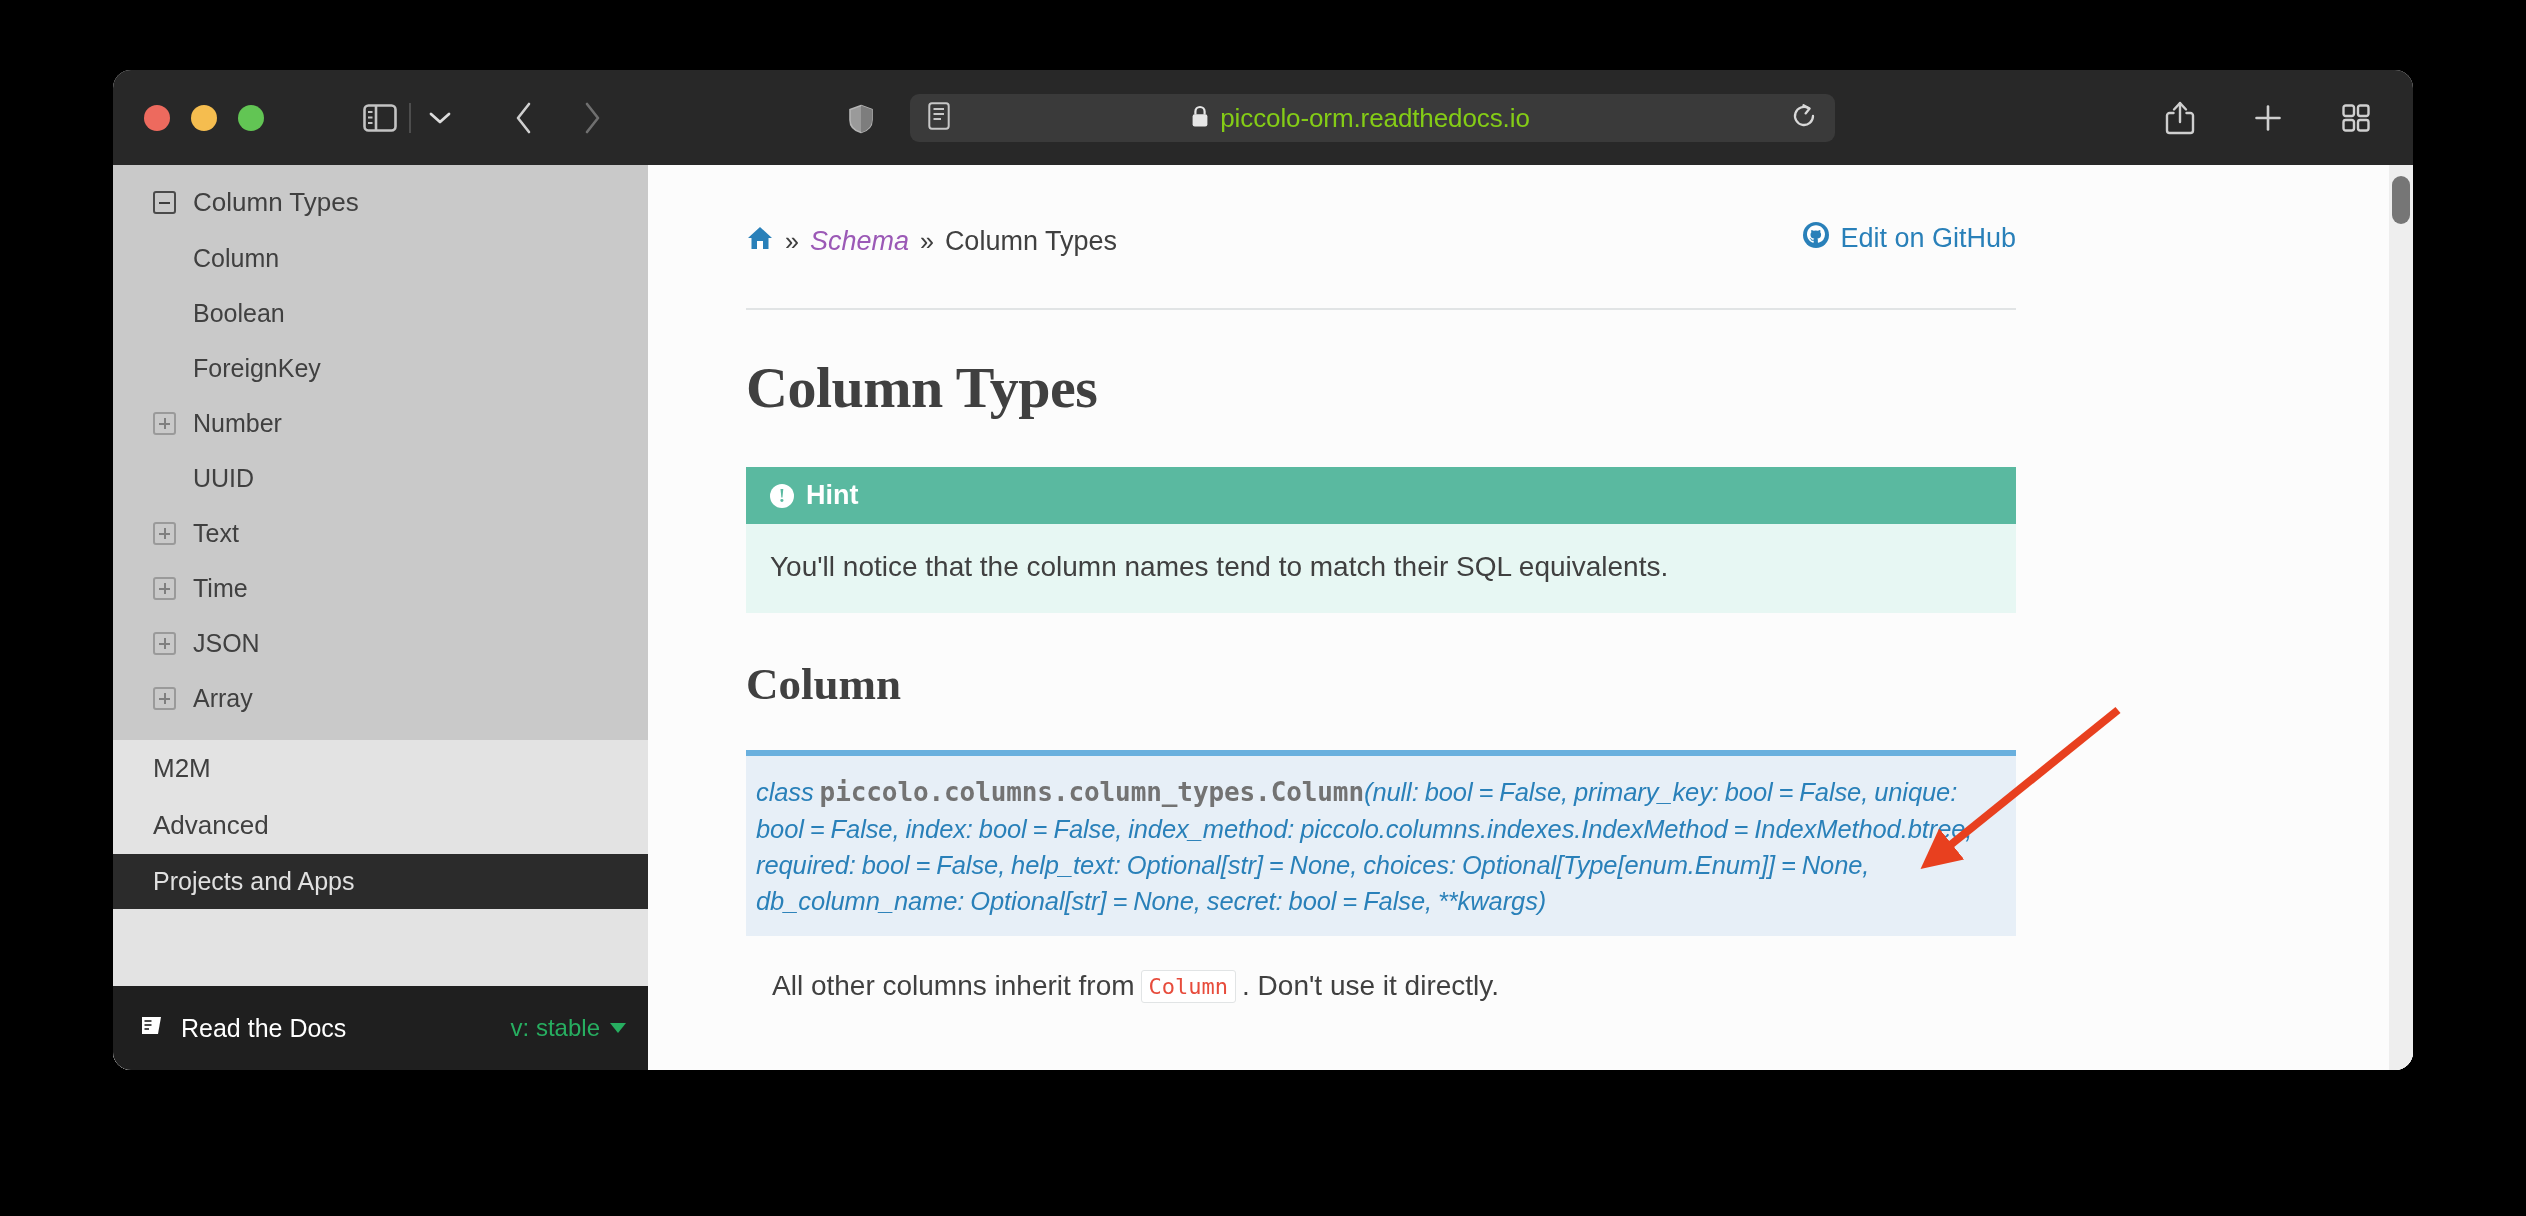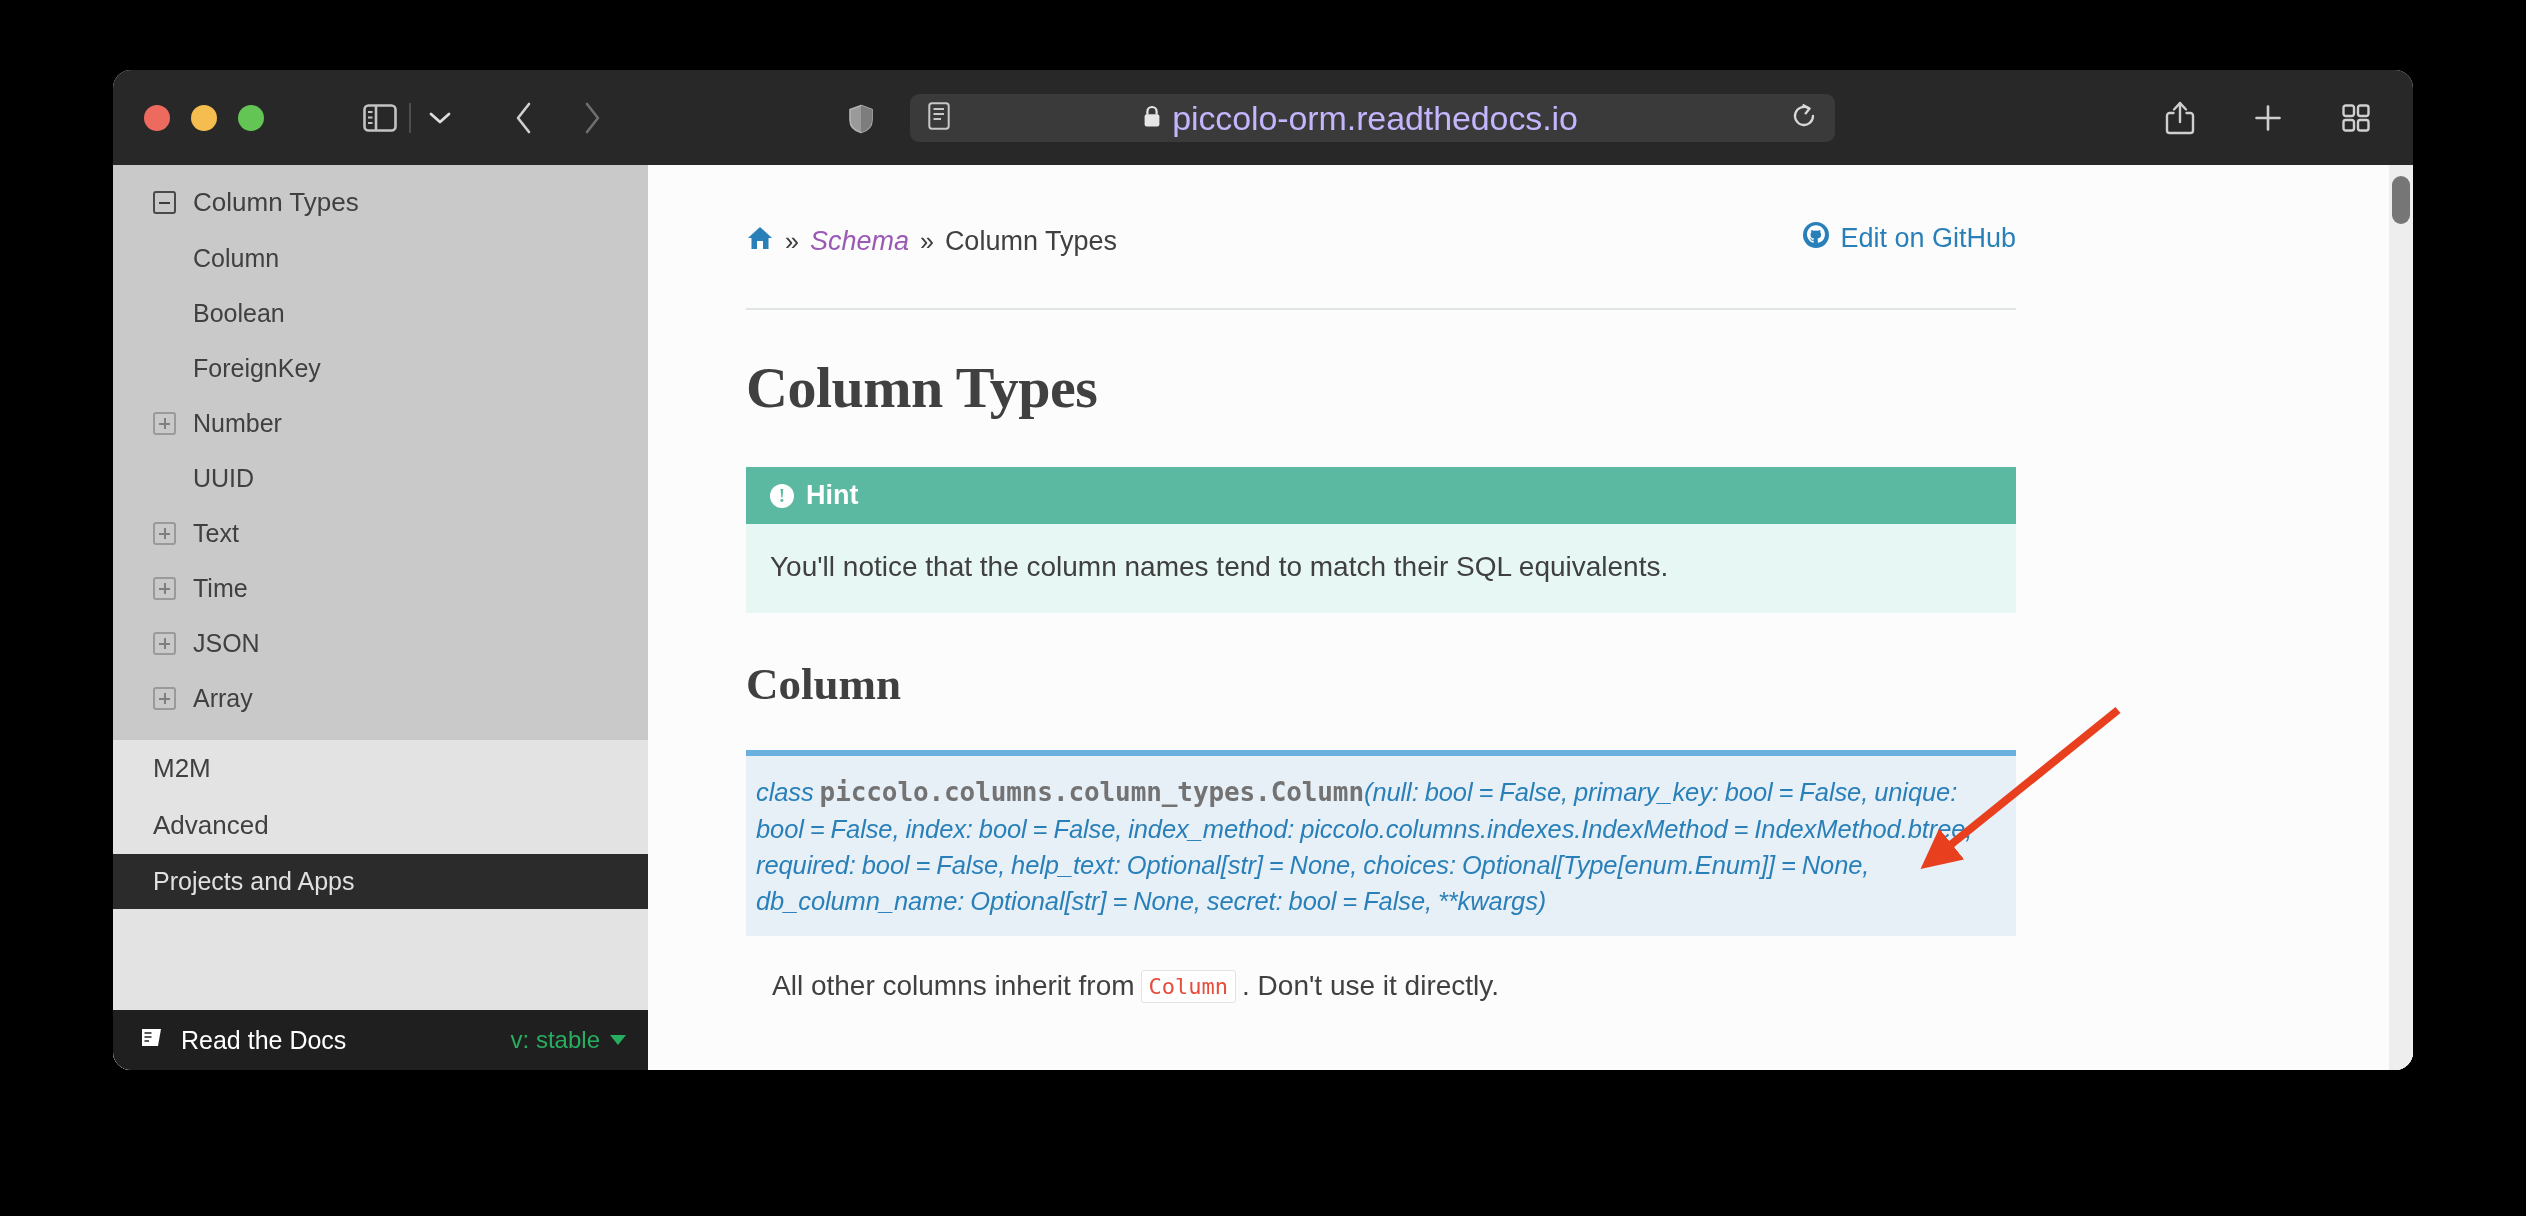--- a/index.html
+++ b/index.html
@@ -60,22 +60,22 @@
   #reader-icon { margin-left: 18px; }
   #address-center {
     flex: 1;
     display: flex;
     align-items: center;
     justify-content: center;
     gap: 11px;
     margin-left: -20px;
   }
   #address-text {
-    color: #c4b5fd;
-    font-size: 34px;
+    color: #84cc16;
+    font-size: 26px;
     letter-spacing: -0.1px;
   }
   #reload-btn { margin-right: 18px; }
 
   #shield-icon-wrap { position: absolute; left: 735px; top: 34px; }
 
   #toolbar-right {
     position: absolute;
     right: 34px; top: 0;
     height: 95px;
@@ -142,21 +142,21 @@
     width: 2px; height: 11px;
     background: #7f7f7f;
   }
   .expand-box.minus {
     border-color: #4a4a4a;
   }
   .expand-box.minus::before { background: #3d3d3d; }
 
   
   #sidebar-footer {
-    height: 60px;
+    height: 84px;
     background: #1f1f1f;
     display: flex;
     align-items: center;
     padding: 0 22px 0 26px;
     color: #ffffff;
     justify-content: flex-end;
   }
   #rtd-label {
     font-size: 25px;
     margin-left: 14px;

